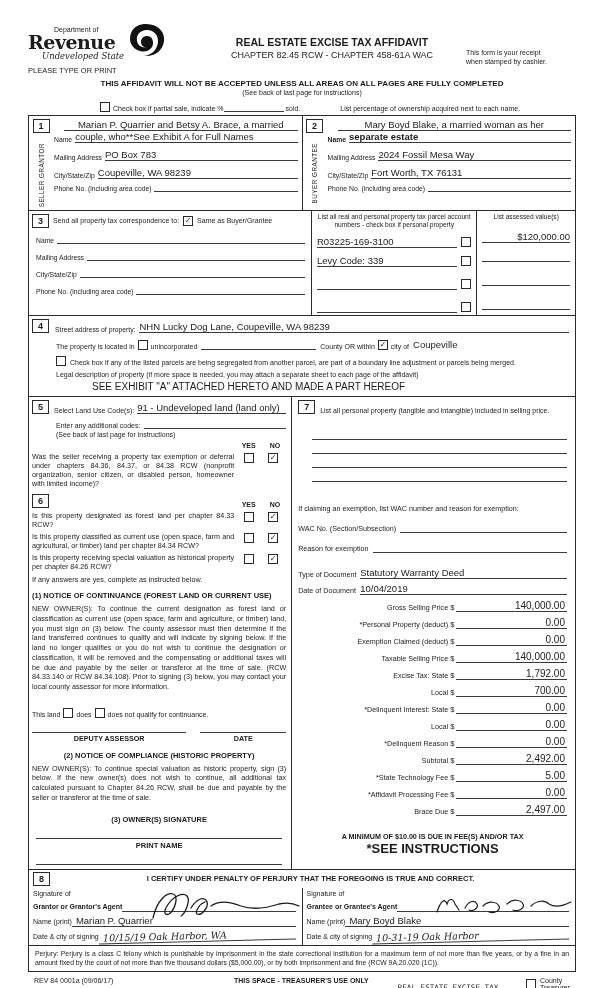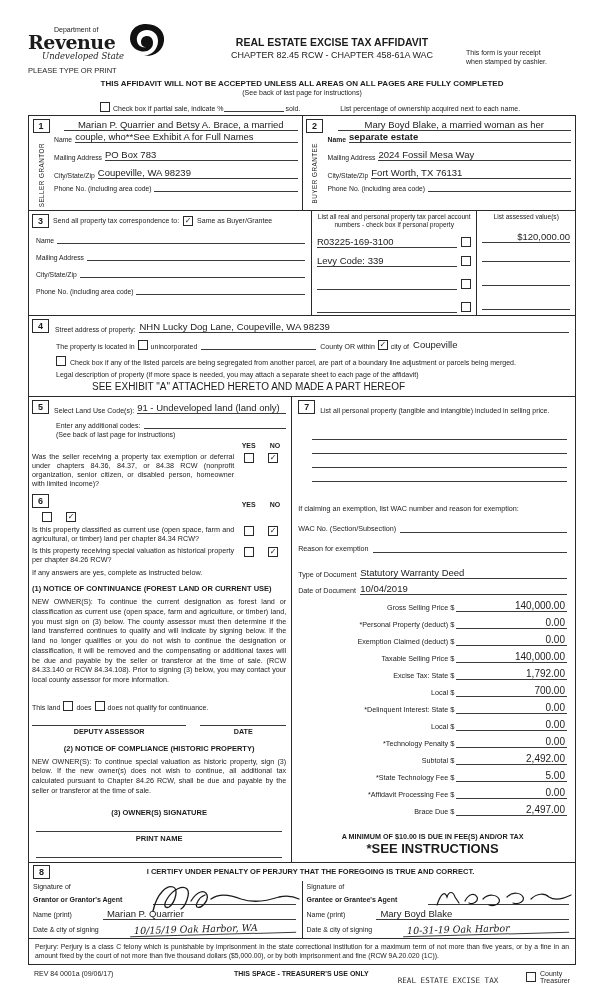--- a/index.html
+++ b/index.html
@@ -87,21 +87,21 @@
   .mval { flex:1; border-bottom:1px solid #3a3a3a; text-align:right; font-size:10px; padding-right:2px; }
   .minnote { text-align:center; font-weight:bold; font-size:7.2px; margin-top:16px; }
   .seeinstr { text-align:center; font-size:13px; font-weight:bold; margin-top:0; }
   
   .s8head { display:flex; align-items:center; padding:2px 4px; }
   .s8head .cert { flex:1; text-align:center; font-weight:bold; font-size:7.5px; }
   .sigs { display:flex; }
   .sigcol { width:50%; padding:1px 6px 3px 4px; position:relative; }
   .sigcol:first-child { border-right:1px solid #2a2a2a; }
   .siglab { font-size:7px; line-height:1.5; }
-  .sigrow { display:flex; align-items:flex-end;gap:31px; }
+  .sigrow { display:flex; align-items:flex-end; }
   .sigrow .fv { flex:1; border-bottom:1px solid #3a3a3a; font-size:9.5px; padding-left:4px; }
   .hand { font-family:"DejaVu Serif",serif; font-style:italic; font-size:11px; transform:rotate(-1.5deg); white-space:nowrap; }
   .sigsvg { position:absolute; }
   
   .perjury { font-size:6.8px; line-height:1.35; text-align:justify; padding:3px 6px 4px 6px; }
   .footer { display:flex; margin-top:3px; padding:2px 0 0 6px; }
   .f-left { width:200px; flex:none; font-size:7px; }
   .f-center { width:150px; flex:none; font-size:7px; font-weight:bold; }
   .f-stamp { width:128px; flex:none; font-family:"DejaVu Sans Mono",monospace; font-size:7.6px; line-height:1.3; text-align:center; color:#2b2b2b; margin-top:6px; }
   .f-checks { flex:1; padding-left:14px; font-size:7px; }
@@ -315,20 +315,21 @@
         </div>
 
         <div class="s4line" style="margin-top:6px; justify-content:space-between;">
           <div class="numbox">6</div>
           <div class="yn" style="margin-top:0; flex:1;">
             <span>YES</span>
             <span>NO</span>
           </div>
         </div>
         <div class="qrow">
+          <div class="qtext">Is this property designated as forest land per chapter 84.33 RCW?</div>
           <div class="qboxes">
             <span class="cb"></span>
             <span class="cb">✓</span>
           </div>
         </div>
         <div class="qrow">
           <div class="qtext">Is this property classified as current use (open space, farm and agricultural, or timber) land per chapter 84.34 RCW?</div>
           <div class="qboxes">
             <span class="cb"></span>
             <span class="cb">✓</span>
@@ -431,21 +432,21 @@
             <span class="mlabel">*Delinquent Interest:  State</span>
             <span class="mcur">$</span>
             <span class="mval">0.00</span>
           </div>
         <div class="mrow">
             <span class="mlabel">Local</span>
             <span class="mcur">$</span>
             <span class="mval">0.00</span>
           </div>
         <div class="mrow">
-            <span class="mlabel">*Technology Penalty</span>
+            <span class="mlabel">*Delinquent Reason</span>
             <span class="mcur">$</span>
             <span class="mval">0.00</span>
           </div>
         <div class="mrow">
             <span class="mlabel">Subtotal</span>
             <span class="mcur">$</span>
             <span class="mval">2,492.00</span>
           </div>
         <div class="mrow">
             <span class="mlabel">*State Technology Fee</span>

